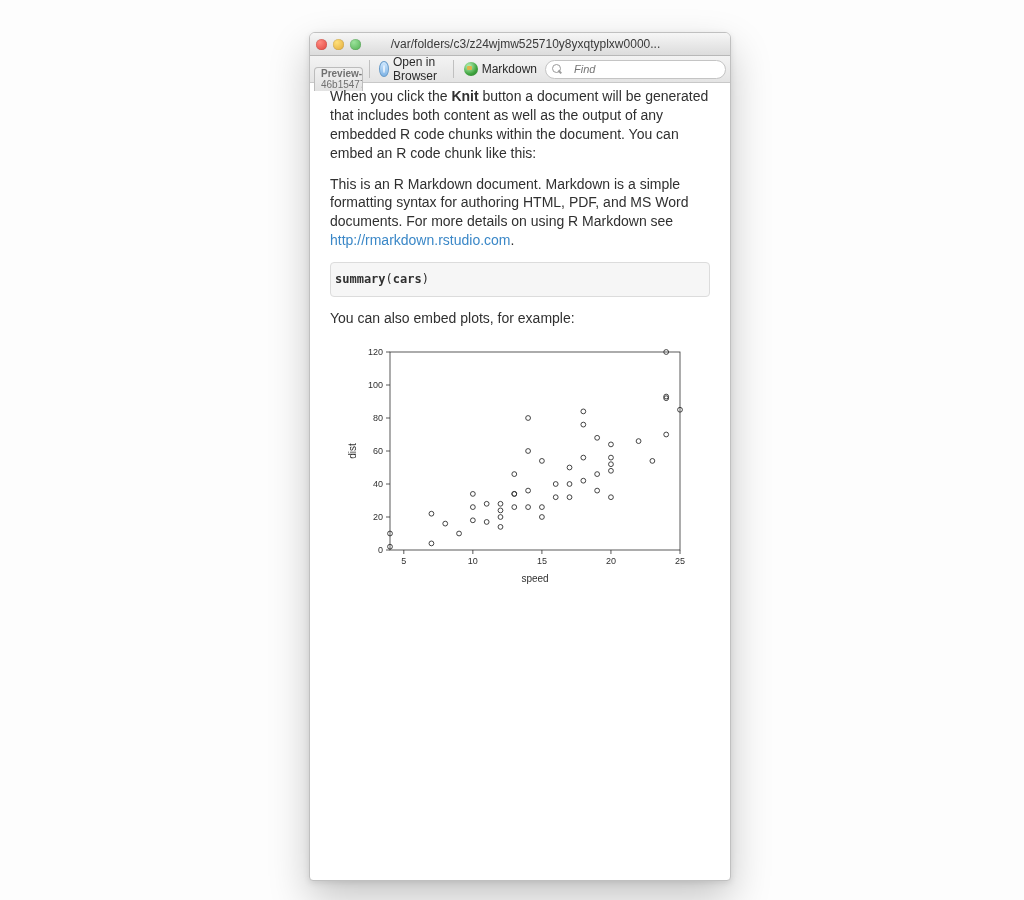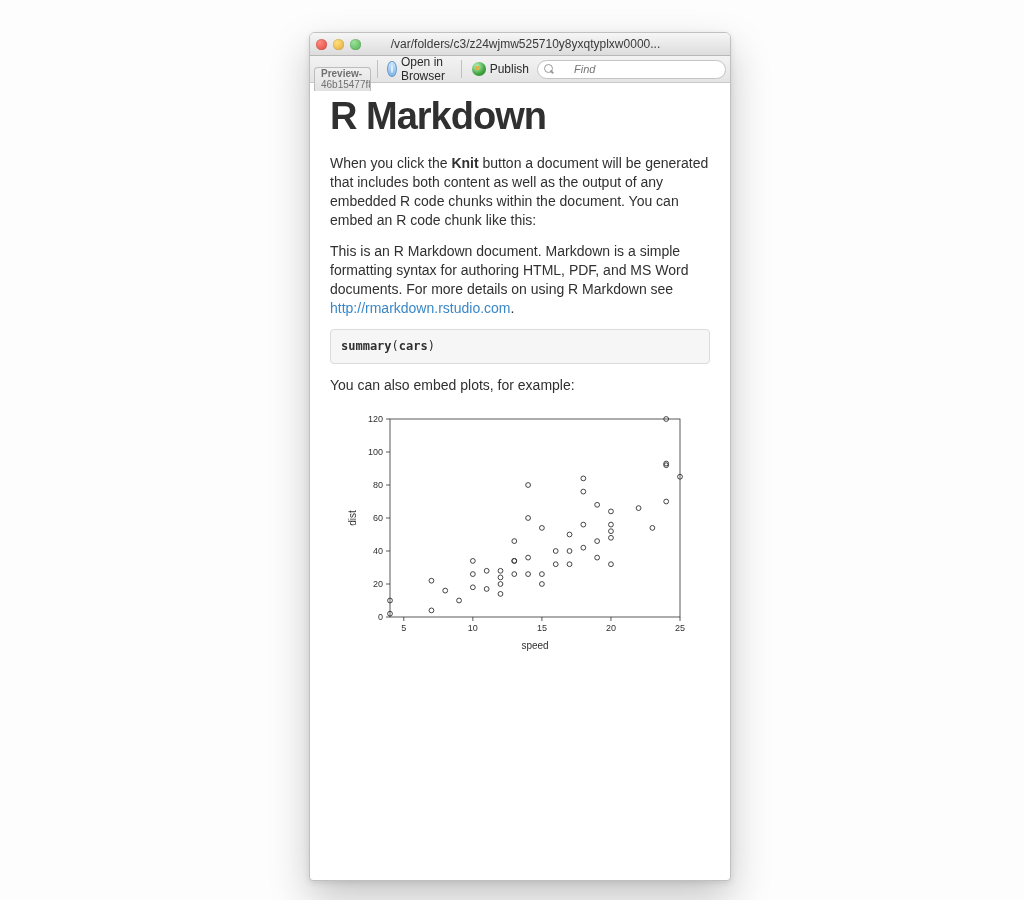--- a/index.html
+++ b/index.html
@@ -91,21 +91,21 @@
     width: 14px; height: 14px; border-radius: 50%;
     background: radial-gradient(circle at 35% 30%, #a7e8a7 10%, #3da23d 60%, #2c7a2c);
     position: relative;
   }
   .pub-icon::after {
     content:""; position:absolute; left:3px; top:4px; width:5px; height:4px;
     background: #e0b24a; border-radius: 1px;
   }
   .search {
     flex: 1;
-    display: flex; align-items: center; gap: 18px;
+    display: flex; align-items: center; gap: 10px;
     background: #fff;
     border: 1px solid #c4c4c4;
     border-radius: 10px;
     height: 17px;
     padding: 0 6px;
   }
   .mag-icon {
     width: 10px; height: 10px; position: relative;
   }
   .mag-icon::before {
@@ -136,21 +136,21 @@
     font-size: 38px;
     margin: 4px 0 12px 0;
   }
   p { margin: 0 0 12px 0; }
   a.link { color: #3a87c7; text-decoration: none; }
   strong { font-weight: bold; }
   pre.code, pre.output {
     background: #f6f6f6;
     border: 1px solid #dcdcdc;
     border-radius: 4px;
-    padding: 7px 10px;
+    padding: 7px 4px;
     font-family: Menlo, Consolas, monospace;
     font-size: 12px;
     line-height: 1.55;
     white-space: pre;
     margin: 8px 0 12px 0;
   }
   pre.code .kw { font-weight: bold; }
   code.inline {
     background: #f6f6f6;
     border: 1px solid #e2e2d8;
@@ -190,30 +190,29 @@
         <div class="second">46b15477f8.html</div>
       </div>
       <div class="sep"></div>
       <div class="tb-link">
         <span class="globe-icon"></span>
         <span>Open in Browser</span>
       </div>
       <div class="sep"></div>
       <div class="tb-link">
         <span class="pub-icon"></span>
-        <span>Publish</span>
+        <span>Markdown</span>
       </div>
       <div class="search">
         <span class="mag-icon"></span>
         <input type="text" placeholder="Find" style="">
       </div>
     </div>
 
     <div class="content">
-      <h1>R Markdown</h1>
 
       <p>
         <span>When you click the </span><strong>Knit</strong><span> button a document will be generated that includes both content as well as the output of any embedded R code chunks within the document. You can embed an R code chunk like this:</span>
       </p>
 
       <p>
         <span>This is an R Markdown document. Markdown is a simple formatting syntax for authoring HTML, PDF, and MS Word documents. For more details on using R Markdown see </span><a href="#" class="link">http://rmarkdown.rstudio.com</a><span>.</span>
       </p>
 
       <pre class="code"><span class="kw">summary</span>(<span class="kw">cars</span>)</pre>

